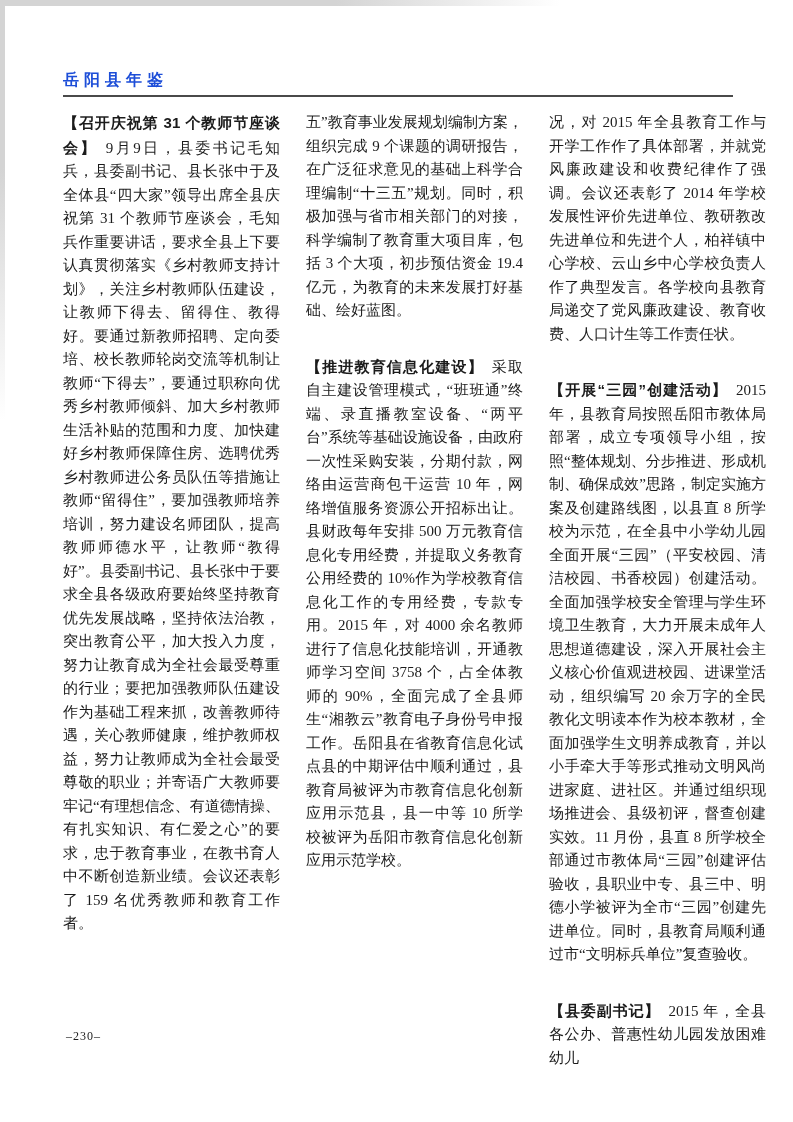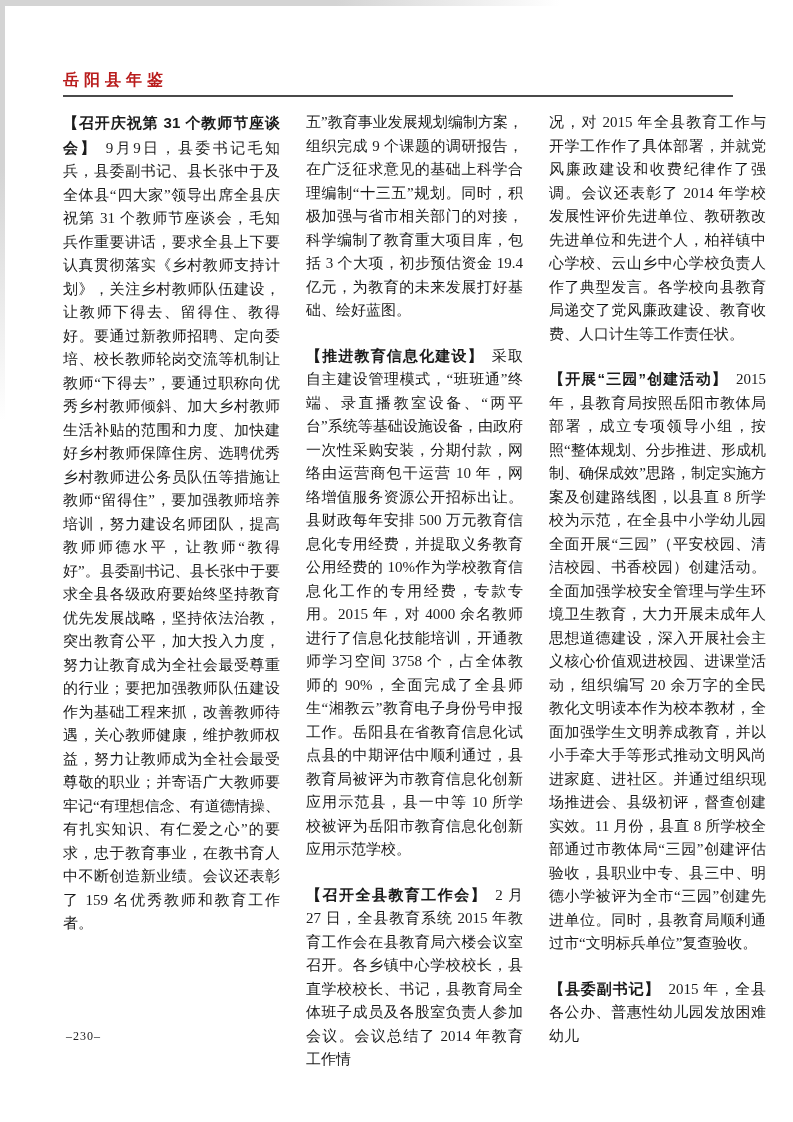--- a/index.html
+++ b/index.html
@@ -31,21 +31,21 @@
     position: absolute;
     left: 63px;
     right: 60px;
     top: 70px;
   }
   .header-title {
     font-family: "Liberation Sans", "DejaVu Sans", sans-serif;
     font-weight: 700;
     font-size: 16px;
     letter-spacing: 5px;
-    color: #b91c1c;
+    color: #1d4ed8;
     line-height: 20px;
   }
   .header-rule {
     margin-top: 5px;
     height: 2px;
     background: #4a4a4a;
   }
   .content {
     position: absolute;
     left: 63px;
@@ -54,21 +54,21 @@
     gap: 26px;
   }
   .col {
     width: 217px;
     font-size: 15px;
     line-height: 23.5px;
     text-align: justify;
     text-justify: inter-ideograph;
   }
   .article { margin: 0; }
-  .article + .article { margin-top: 21px; }
+  .article + .article { margin-top: 32px; }
   .article-heading {
     font-family: "Liberation Sans", "DejaVu Sans", sans-serif;
     font-weight: 700;
     padding-right: 8px;
   }
   .page-number {
     position: absolute;
     left: 66px;
     top: 1029px;
     font-size: 12px;
@@ -90,21 +90,20 @@
 
   <div class="content">
 
     <div class="col">
       <p class="article"><span class="article-heading">【召开庆祝第 31 个教师节座谈会】</span><span>9月9日，县委书记毛知兵，县委副书记、县长张中于及全体县“四大家”领导出席全县庆祝第 31 个教师节座谈会，毛知兵作重要讲话，要求全县上下要认真贯彻落实《乡村教师支持计划》，关注乡村教师队伍建设，让教师下得去、留得住、教得好。要通过新教师招聘、定向委培、校长教师轮岗交流等机制让教师“下得去”，要通过职称向优秀乡村教师倾斜、加大乡村教师生活补贴的范围和力度、加快建好乡村教师保障住房、选聘优秀乡村教师进公务员队伍等措施让教师“留得住”，要加强教师培养培训，努力建设名师团队，提高教师师德水平，让教师“教得好”。县委副书记、县长张中于要求全县各级政府要始终坚持教育优先发展战略，坚持依法治教，突出教育公平，加大投入力度，努力让教育成为全社会最受尊重的行业；要把加强教师队伍建设作为基础工程来抓，改善教师待遇，关心教师健康，维护教师权益，努力让教师成为全社会最受尊敬的职业；并寄语广大教师要牢记“有理想信念、有道德情操、有扎实知识、有仁爱之心”的要求，忠于教育事业，在教书育人中不断创造新业绩。会议还表彰了 159 名优秀教师和教育工作者。</span></p>
     </div>
 
     <div class="col">
       <p class="article"><span>五”教育事业发展规划编制方案，组织完成 9 个课题的调研报告，在广泛征求意见的基础上科学合理编制“十三五”规划。同时，积极加强与省市相关部门的对接，科学编制了教育重大项目库，包括 3 个大项，初步预估资金 19.4 亿元，为教育的未来发展打好基础、绘好蓝图。</span></p>
       <p class="article"><span class="article-heading">【推进教育信息化建设】</span><span>采取自主建设管理模式，“班班通”终端、录直播教室设备、“两平台”系统等基础设施设备，由政府一次性采购安装，分期付款，网络由运营商包干运营 10 年，网络增值服务资源公开招标出让。县财政每年安排 500 万元教育信息化专用经费，并提取义务教育公用经费的 10%作为学校教育信息化工作的专用经费，专款专用。2015 年，对 4000 余名教师进行了信息化技能培训，开通教师学习空间 3758 个，占全体教师的 90%，全面完成了全县师生“湘教云”教育电子身份号申报工作。岳阳县在省教育信息化试点县的中期评估中顺利通过，县教育局被评为市教育信息化创新应用示范县，县一中等 10 所学校被评为岳阳市教育信息化创新应用示范学校。</span></p>
-      <p class="article"><span class="article-heading">【召开全县教育工作会】</span><span>2 月 27 日，全县教育系统 2015 年教育工作会在县教育局六楼会议室召开。各乡镇中心学校校长，县直学校校长、书记，县教育局全体班子成员及各股室负责人参加会议。会议总结了 2014 年教育工作情</span></p>
     </div>
 
     <div class="col">
       <p class="article"><span>况，对 2015 年全县教育工作与开学工作作了具体部署，并就党风廉政建设和收费纪律作了强调。会议还表彰了 2014 年学校发展性评价先进单位、教研教改先进单位和先进个人，柏祥镇中心学校、云山乡中心学校负责人作了典型发言。各学校向县教育局递交了党风廉政建设、教育收费、人口计生等工作责任状。</span></p>
       <p class="article"><span class="article-heading">【开展“三园”创建活动】</span><span>2015 年，县教育局按照岳阳市教体局部署，成立专项领导小组，按照“整体规划、分步推进、形成机制、确保成效”思路，制定实施方案及创建路线图，以县直 8 所学校为示范，在全县中小学幼儿园全面开展“三园”（平安校园、清洁校园、书香校园）创建活动。全面加强学校安全管理与学生环境卫生教育，大力开展未成年人思想道德建设，深入开展社会主义核心价值观进校园、进课堂活动，组织编写 20 余万字的全民教化文明读本作为校本教材，全面加强学生文明养成教育，并以小手牵大手等形式推动文明风尚进家庭、进社区。并通过组织现场推进会、县级初评，督查创建实效。11 月份，县直 8 所学校全部通过市教体局“三园”创建评估验收，县职业中专、县三中、明德小学被评为全市“三园”创建先进单位。同时，县教育局顺利通过市“文明标兵单位”复查验收。</span></p>
       <p class="article"><span class="article-heading">【县委副书记】</span><span>2015 年，全县各公办、普惠性幼儿园发放困难幼儿</span></p>
     </div>
 
   </div>
 

